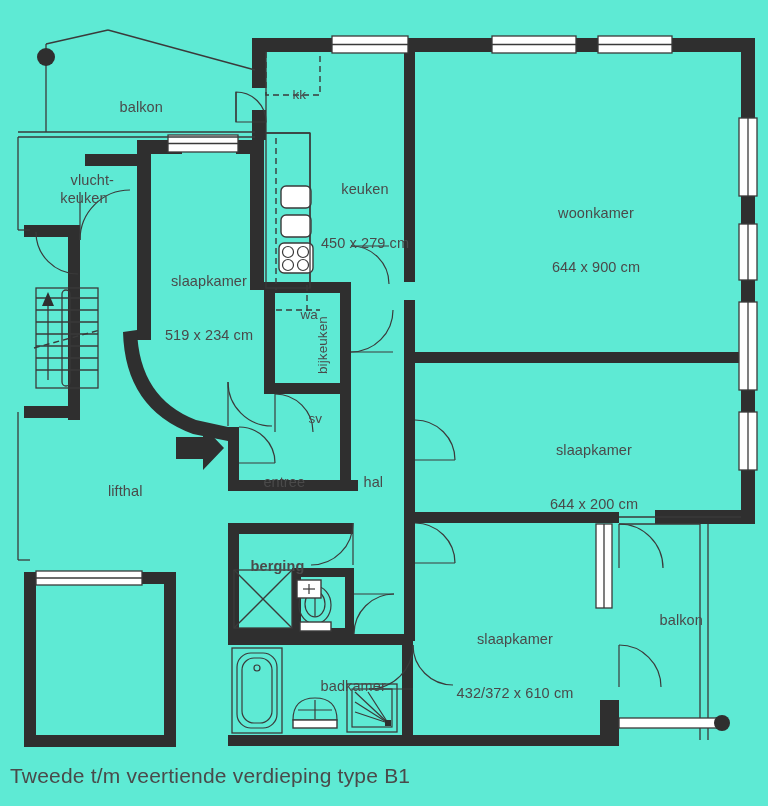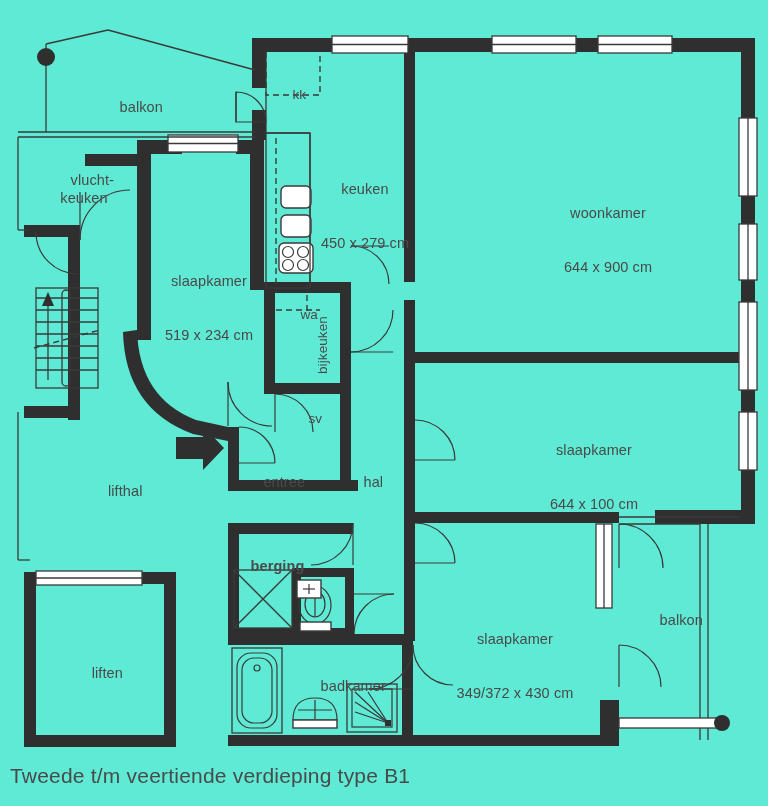--- a/index.html
+++ b/index.html
@@ -337,21 +337,21 @@
 
   <div class="lbl small" style="left:277px;top:68px;width:26px;">
     <span>kk</span>
   </div>
 
   <div class="lbl" style="left:305px;top:144px;width:120px;">
     <div>keuken</div>
     <div>450 x 279 cm</div>
   </div>
 
-  <div class="lbl" style="left:543px;top:168px;width:130px;">
+  <div class="lbl" style="left:531px;top:168px;width:130px;">
     <div>woonkamer</div>
     <div>644 x 900 cm</div>
   </div>
 
   <div class="lbl" style="left:144px;top:236px;width:130px;">
     <div>slaapkamer</div>
     <div>519 x 234 cm</div>
   </div>
 
   <div class="lbl small" style="left:285px;top:288px;width:24px;">
@@ -371,36 +371,33 @@
   </div>
 
   <div class="lbl" style="left:347px;top:455px;width:30px;">
     <span>hal</span>
   </div>
 
   <div class="lbl" style="left:87px;top:464px;width:60px;">
     <span>lifthal</span>
   </div>
 
-  <div class="lbl" style="left:69px;top:646px;width:60px;">
-    <span>liften</span>
-  </div>
 
   <div class="lbl" style="left:529px;top:405px;width:130px;">
     <div>slaapkamer</div>
-    <div>644 x 100 cm</div>
+    <div>644 x 200 cm</div>
   </div>
 
   <div class="lbl" style="left:234px;top:539px;width:70px;font-weight:bold;">
     <span>berging</span>
   </div>
 
   <div class="lbl" style="left:445px;top:594px;width:140px;">
     <div>slaapkamer</div>
-    <div>349/372 x 430 cm</div>
+    <div>432/372 x 610 cm</div>
   </div>
 
   <div class="lbl" style="left:643px;top:593px;width:60px;">
     <span>balkon</span>
   </div>
 
   <div class="lbl" style="left:300px;top:659px;width:90px;">
     <span>badkamer</span>
   </div>
 

